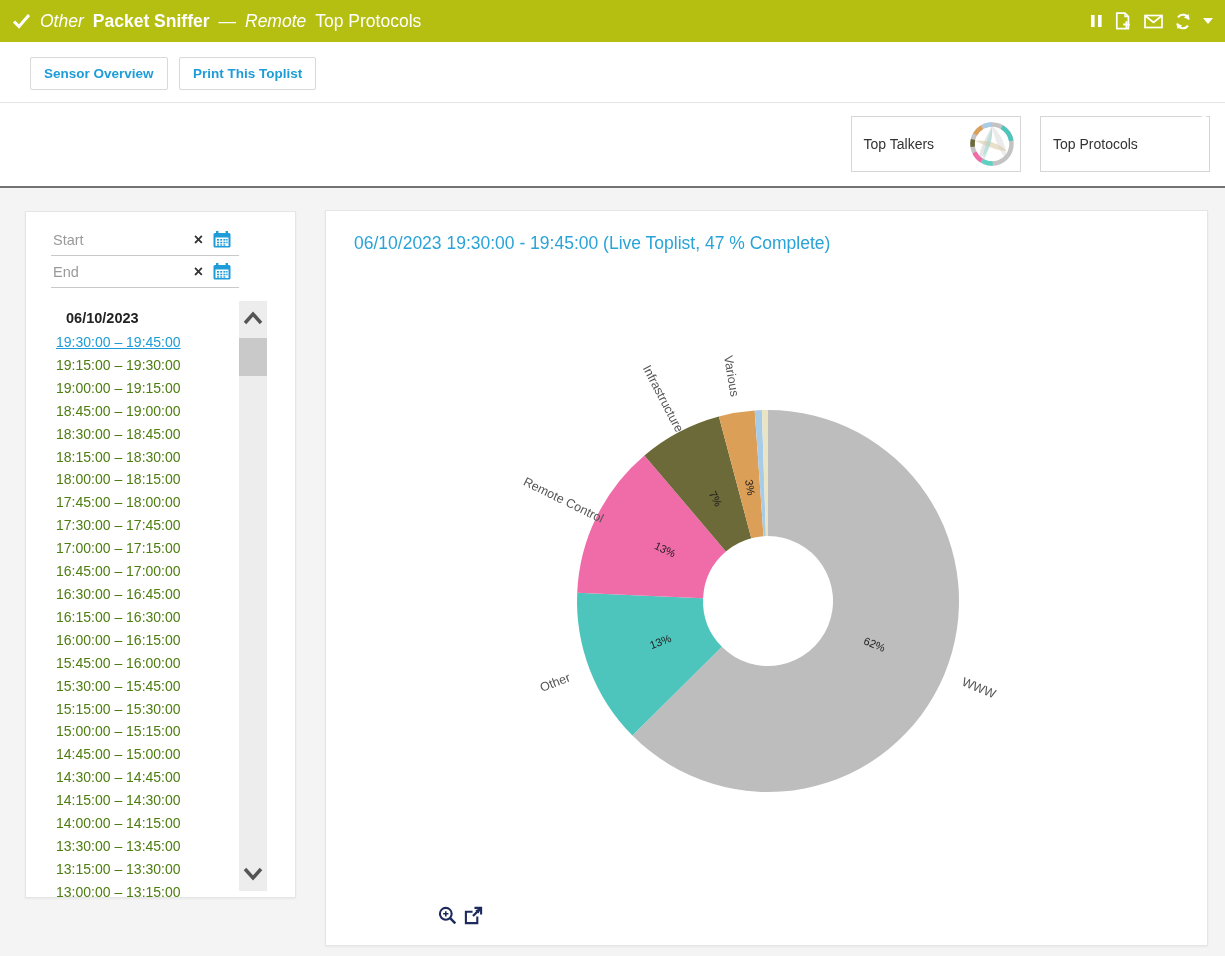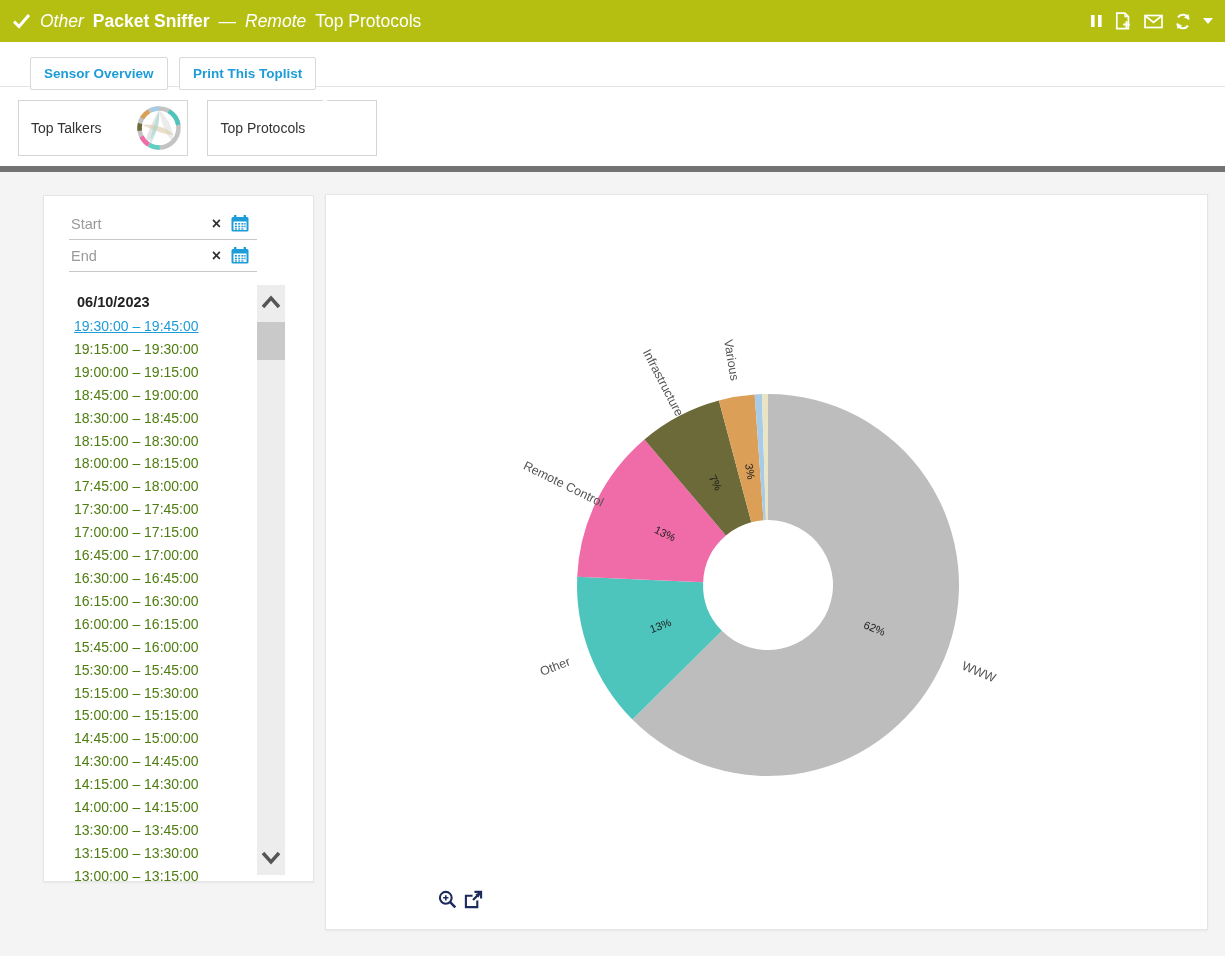--- a/index.html
+++ b/index.html
@@ -14,54 +14,54 @@
     display:flex; align-items:center; padding:0 12px; color:#fff;
   }
   .crumbs { display:flex; align-items:center; gap:9px; font-size:17.5px; }
   .crumbs .it { font-style:italic; font-weight:400; }
   .crumbs .bold { font-weight:700; }
   .topbar-actions { margin-left:auto; display:flex; align-items:center; gap:11px; }
   .topbar-actions svg { display:block; cursor:pointer; }
   .caret-down { width:0; height:0; border-left:5px solid transparent;
     border-right:5px solid transparent; border-top:6px solid #fff; cursor:pointer; }
   
-  .toolbar-row { background:#fff; height:45px; padding:15px 0 0 30px;
+  .toolbar-row { background:#fff; height:61px; padding:15px 0 0 30px;
     border-bottom:1px solid #e4e4e4; }
   .btn {
     display:inline-block; background:#fff; border:1px solid #d9d9d9; border-radius:2px;
     color:var(--link,#1e9cd8); font-weight:700; font-size:13.5px; padding:8px 13px;
     margin-right:7px; cursor:pointer; font-family:inherit;
   }
   
-  .tabs-row { background:#fff; height:85px; padding:13px 0 0 18px;
-    border-bottom:6px solid #737373; }
+  .tabs-row { background:#fff; height:85px; padding:13px 0 0 25px;
+    border-bottom:2px solid #737373;text-align:right; }
   .tab-card {
     display:inline-flex; align-items:center; width:170px; height:56px;
     background:#fff; border:1px solid #d5d5d5; margin-right:15px;
     padding-left:12px; cursor:pointer; vertical-align:top;
   }
   .tab-card .lbl { font-size:14px; color:#333; }
   .tab-card .icn { margin-left:auto; margin-right:5px; width:46px; height:46px; position:relative; }
   .mini-donut { width:46px; height:46px; border-radius:50%; position:relative; }
   .mini-donut::after { content:""; position:absolute; left:50%; top:50%;
     width:10px; height:10px; margin:-5px 0 0 -5px; border-radius:50%; background:#fff; }
   
   .content { position:relative; }
   .panel { background:#fff; border:1px solid #e5e5e5; box-shadow:0 1px 2px rgba(0,0,0,.05); }
-  .sidebar { position:absolute; left:43px; top:23px; width:271px; height:687px; padding:14px 0 0 25px; }
+  .sidebar { position:absolute; left:25px; top:23px; width:271px; height:687px; padding:14px 0 0 25px; }
   .field-row { position:relative; width:188px; height:30px; border-bottom:1px solid #c9c9c9; margin-bottom:2px; }
   .field-row input {
     border:none; outline:none; width:140px; font-size:14.5px; color:#333;
     font-family:inherit; padding:6px 0 0 2px; background:transparent;
   }
   .field-row input::placeholder { color:#9a9a9a; opacity:1; }
   .clear-x { position:absolute; right:36px; top:5px; font-size:16px; font-weight:700;
     color:#333; cursor:pointer; line-height:18px; }
   .cal-ic { position:absolute; right:8px; top:5px; cursor:pointer; }
-  .date-header { margin:22px 0 5px 8px; font-weight:700; font-size:14.5px; color:#222; }
+  .date-header { margin:22px 0 5px 15px; font-weight:700; font-size:14.5px; color:#222; }
   .interval { margin-left:5px; line-height:22.9px; font-size:14px; color:#4d7c0f;
     cursor:pointer; width:fit-content; white-space:nowrap; }
   .interval.selected { color:var(--link,#1e9cd8); text-decoration:underline; }
   .vscroll { position:absolute; right:28px; top:89px; width:28px; height:590px; background:#ededed; }
   .sb-btn { position:absolute; left:0; width:28px; height:30px; display:flex;
     align-items:center; justify-content:center; cursor:pointer; }
   .sb-btn.up { top:2px; } .sb-btn.down { bottom:2px; }
   .sb-thumb { position:absolute; left:0; top:37px; width:28px; height:38px; background:#c9c9c9; cursor:grab; }
   
   .chart-panel { position:absolute; left:325px; top:22px; width:883px; height:736px; }
@@ -233,20 +233,21 @@
       <div class="sb-thumb"></div>
       <div class="sb-btn down">
         <svg width="24" height="16" viewBox="0 0 24 16">
           <path d="M4 3 L12 12 L20 3" fill="none" stroke="#555" stroke-width="3.4"></path>
         </svg>
       </div>
     </div>
   </aside>
 
   <main class="panel chart-panel">
+    <div class="chart-title">06/10/2023 19:30:00 - 19:45:00 (Live Toplist, 47 % Complete)</div>
     <svg id="donut-svg" width="883" height="668" viewBox="0 0 883 668">
         <path d="M442.0 159.0 A191 191 0 1 1 306.4 484.5 L395.9 395.8 A65 65 0 1 0 442.0 285.0 Z" fill="#bebdbd"></path>
         <text x="548.1587423203306" y="394.2190165988079" transform="rotate(22.6 548.2 394.2)" class="pct-label" text-anchor="middle" dominant-baseline="middle">62%</text>
         <text x="652.4712456437859" y="437.66900682198445" transform="rotate(22.6 652.5 437.7)" class="cat-label" text-anchor="middle" dominant-baseline="middle">WWW</text>
         <path d="M306.4 484.5 A191 191 0 0 1 251.2 341.8 L377.1 347.2 A65 65 0 0 0 395.9 395.8 Z" fill="#4ec5bc"></path>
         <text x="334.75407759687863" y="391.5127947493742" transform="rotate(-21.2 334.8 391.5)" class="pct-label" text-anchor="middle" dominant-baseline="middle">13%</text>
         <text x="229.3733016703333" y="432.30362785093325" transform="rotate(-21.2 229.4 432.3)" class="cat-label" text-anchor="middle" dominant-baseline="middle">Other</text>
         <path d="M251.2 341.8 A191 191 0 0 1 318.4 204.4 L399.9 300.4 A65 65 0 0 0 377.1 347.2 Z" fill="#f06ca8"></path>
         <text x="338.6955732350897" y="299.4708459325382" transform="rotate(26.1 338.7 299.5)" class="pct-label" text-anchor="middle" dominant-baseline="middle">13%</text>
         <text x="237.1877451965257" y="249.82045976190193" transform="rotate(26.1 237.2 249.8)" class="cat-label" text-anchor="middle" dominant-baseline="middle">Remote Control</text>

